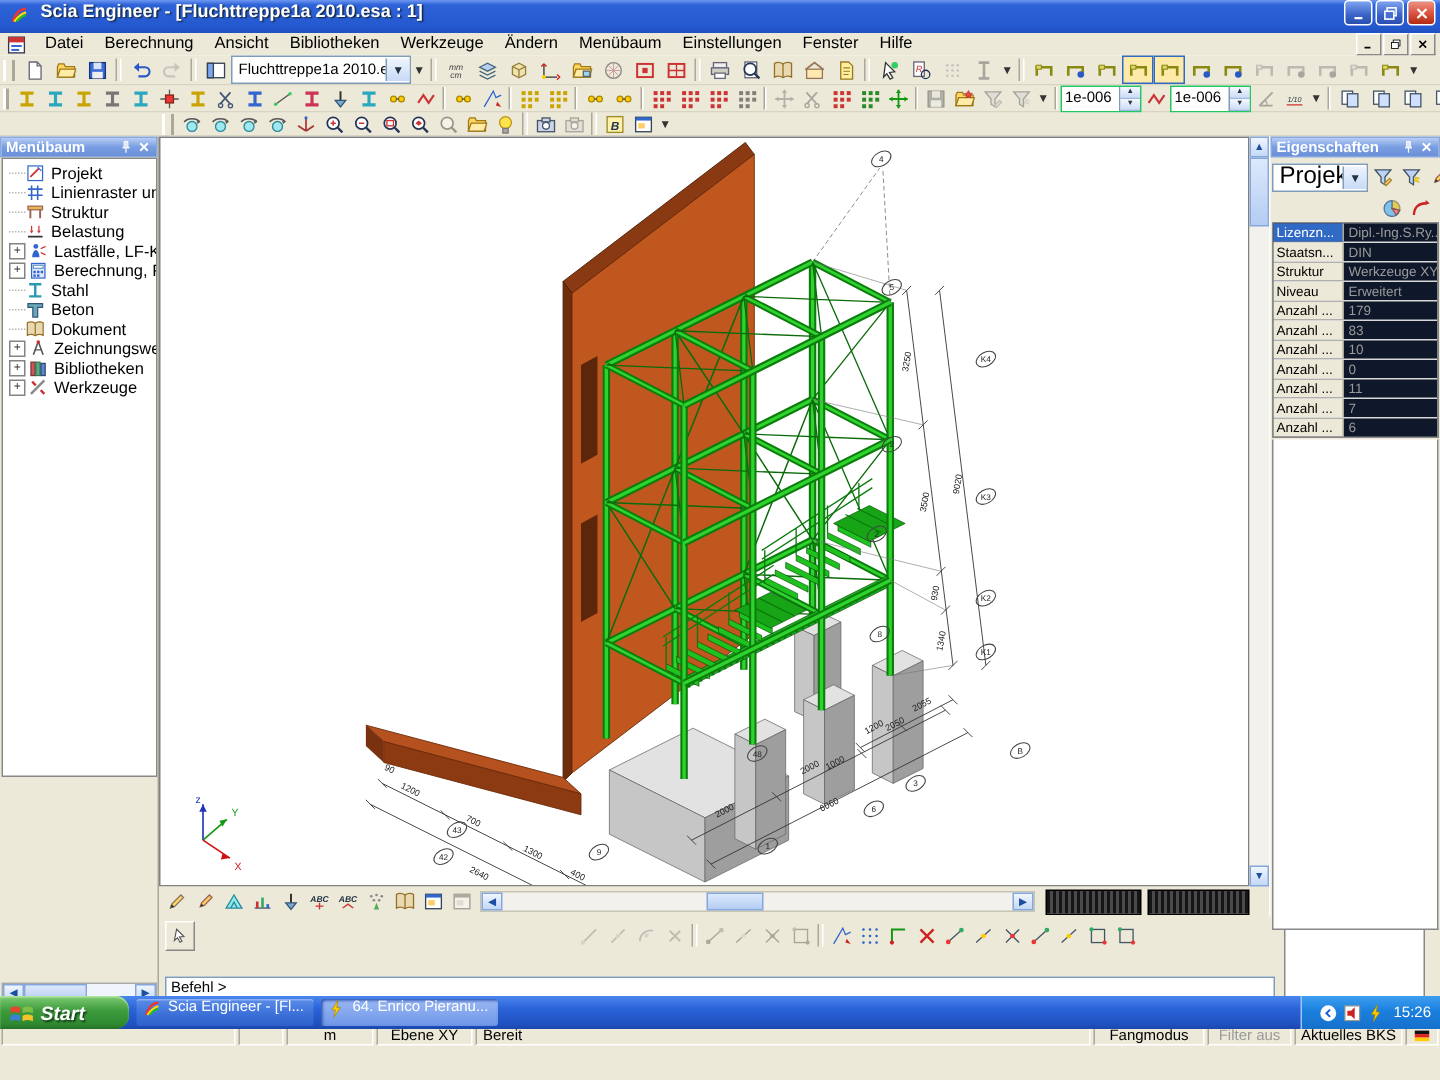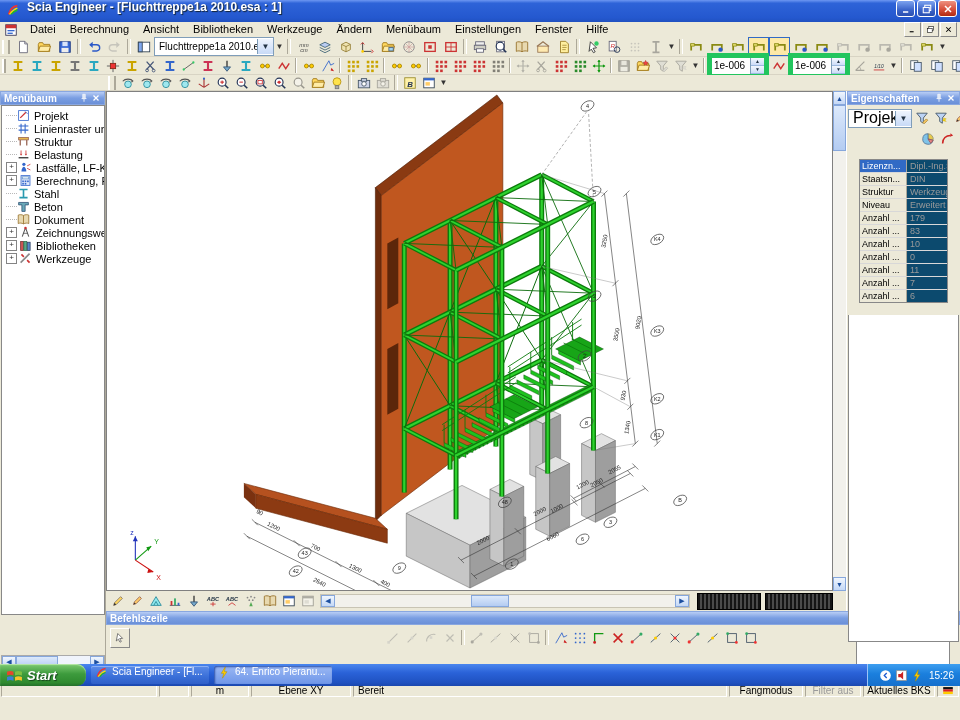--- a/index.html
+++ b/index.html
@@ -32,31 +32,31 @@
   .tbi{width:19px;height:17px;display:inline-flex;align-items:center;justify-content:center;flex:none;border:1px solid transparent}
   .tbi svg{width:14px;height:14px}
   .tbi.sm{width:17px}
   .tbi.on{border:1px solid #316ac5;background:#fde9a8}
   .dim{filter:grayscale(1);opacity:.45}
   .ovf{width:11px;height:17px;display:inline-flex;align-items:center;justify-content:center;font-size:8px;color:#333;flex:none}
   .combo{height:17px;border:1px solid #7f9db9;background:#fff;display:flex;align-items:center;flex:none}
   .combo .cval{padding:0 4px;font-size:11px;white-space:nowrap}
   .combo .cbtn{width:15px;height:15px;margin:0;background:linear-gradient(180deg,#eef4fd,#c8daf7);border-left:1px solid #7f9db9;
      display:flex;align-items:center;justify-content:center;font-size:8px;color:#234}
-  .spin{width:52px;height:16px;border:5px solid #22c55e;background:#fff;display:flex;flex:none}
+  .spin{width:52px;height:16px;border:1px solid #22c55e;background:#fff;display:flex;flex:none}
   .spin .sval{flex:1;font-size:10px;line-height:15px;padding-left:2px}
   .spin .ud{width:13px;display:flex;flex-direction:column;border-left:1px solid #7f9db9}
   .spin .ud span{flex:1;font-size:5px;line-height:7px;text-align:center;background:linear-gradient(#f4f8fe,#cddcf8);border-bottom:1px solid #9db9e0;color:#234}
   
   .ptitle{height:14px;display:flex;align-items:center;padding:0 3px;color:#fff;font-size:10px;font-weight:bold;
      background:linear-gradient(180deg,#b8cdf5,#7a9ee2 50%,#6b90d8);border:1px solid #89a7e0;box-sizing:border-box}
   .ptitle .sp{flex:1}
   .ptitle svg{width:10px;height:10px;margin-left:2px}
   #leftpanel{left:0;top:91px;width:106px;height:592px;background:#ece9d8;border-right:1px solid #aca899;box-sizing:border-box}
-  #tree{position:absolute;left:1px;top:14px;width:104px;height:510px;background:#fff;border:1px solid #888;box-sizing:border-box;overflow:hidden;padding-top:3px}
+  #tree{position:absolute;left:1px;top:14px;width:104px;height:413px;background:#fff;border:1px solid #888;box-sizing:border-box;overflow:hidden;padding-top:3px}
   .titem{height:13px;display:flex;align-items:center;white-space:nowrap;padding-left:4px}
   .texp{width:9px;height:9px;flex:none;border:1px solid #848484;background:#fff;font-size:8px;line-height:7px;text-align:center;margin-right:2px;color:#333}
   .tspace{width:11px;flex:none;border-top:1px dotted #b8b8b8;height:0;margin-right:0}
   .tic{width:14px;height:13px;flex:none;margin-right:3px;display:inline-flex;align-items:center}
   .tic svg{width:13px;height:13px}
   .titem span.tl{font-size:11px}
   #lhscroll{position:absolute;left:1px;top:564px;width:104px;height:14px;background:#f0f4fc;border:1px solid #aaa;box-sizing:border-box;display:flex}
   .sbtn{width:14px;height:100%;background:linear-gradient(180deg,#f0f6fe,#c4d8f6);border:1px solid #86a7dc;box-sizing:border-box;
         display:flex;align-items:center;justify-content:center;font-size:7px;color:#1c4fa0;flex:none}
   .sthumb{background:linear-gradient(180deg,#dce9fb,#b4ccf2);border:1px solid #86a7dc;box-sizing:border-box}
@@ -77,21 +77,21 @@
   #cmdcursor{position:absolute;left:4px;top:3px;width:18px;height:18px;border:1px solid;border-color:#fff #888 #888 #fff;display:flex;align-items:center;justify-content:center}
   #cmdcursor svg{width:12px;height:12px}
   #snaps{position:absolute;right:200px;top:3px;display:flex;align-items:center}
   #cmdinput{position:absolute;left:4px;bottom:4px;width:740px;height:14px;background:#fff;border:1px solid #7f9db9;
      font-size:10px;line-height:13px;padding-left:3px;box-sizing:border-box}
   #cmdwhite{position:absolute;right:10px;top:2px;width:92px;height:50px;background:#fff;border:1px solid #888}
   
   #rightpanel{left:846px;top:91px;width:114px;height:520px;background:#ece9d8;border-left:1px solid #fff;box-sizing:border-box}
   #proprow1{height:22px;display:flex;align-items:center;padding:2px 1px}
   #proprow2{height:16px;display:flex;align-items:center;justify-content:flex-end;padding-right:4px}
-  #propgrid{margin:12px;background:#0c4a6e;border:1px solid #888}
+  #propgrid{margin:1px;background:#0f172a;border:1px solid #888}
   .prow{display:flex;height:12px;border-bottom:1px solid #d8d8d8}
   .prow .pl{width:44px;flex:none;background:#ece9d8;border-right:1px solid #aca899;font-size:9px;line-height:12px;padding-left:2px;
             white-space:nowrap;overflow:hidden}
   .prow.sel .pl{background:#316ac5;color:#fff}
   .prow .pv{flex:1;font-size:9px;line-height:12px;padding-left:3px;color:#9a9a9a;white-space:nowrap;overflow:hidden}
   #propfill{margin:0 1px;background:#fff;border:1px solid #888;border-top:none;height:326px}
   
   #statusbar{left:0;top:683px;width:960px;height:15px;background:#ece9d8;display:flex;align-items:stretch;font-size:10px}
   .seg{border:1px solid;border-color:#aca899 #fff #fff #aca899;margin:1px;display:flex;align-items:center;justify-content:center;
        white-space:nowrap;padding:0 4px;box-sizing:border-box}
@@ -1330,31 +1330,20 @@
     <span style="flex:0.9"></span>
     <span class="sthumb" style="width:38px"></span>
     <span style="flex:1.1"></span>
     <span class="sbtn">▶</span>
   </div>
   <span class="darkbox"></span>
   <span class="darkbox" style="width:66px"></span>
 </div>
 
 <div id="cmdpanel" class="abs">
-  <div class="ptitle">
-    <span>Befehlszeile</span>
-      <span class="sp"></span>
-    <svg viewBox="0 0 16 16">
-        <path d="M6 2h4v5l1.5 2h-7L6 7z" fill="#dde6f5" stroke="#fff"></path>
-        <path d="M8 9v5" stroke="#fff" stroke-width="1.3"></path>
-      </svg>
-    <svg viewBox="0 0 16 16">
-        <path d="M4 4l8 8M12 4l-8 8" stroke="#fff" stroke-width="2"></path>
-      </svg>
-  </div>
   <div id="cmdbody">
     <span id="cmdcursor">
         <svg viewBox="0 0 16 16">
           <path d="M5 2l6.5 6.5-4 .3 2.3 3.8-1.8 1-2.2-4L3 12z" fill="#fff" stroke="#555"></path>
         </svg>
       </span>
     <div id="snaps">
       <i class="tbi sm dim">
           <svg viewBox="0 0 16 16">
             <path d="M3 13L13 3" stroke="#888" stroke-width="1.3"></path>
@@ -1479,20 +1468,21 @@
         </i>
       <i class="tbi sm">
           <svg viewBox="0 0 16 16">
             <rect x="3" y="3" width="10" height="10" fill="none" stroke="#456"></rect>
             <circle cx="3" cy="3" r="1.6" fill="#3a6"></circle>
             <circle cx="13" cy="13" r="1.6" fill="#e33"></circle>
           </svg>
         </i>
     </div>
     <div id="cmdwhite"></div>
+    <div id="cmdinput"><span>Befehl &gt;</span></div>
   </div>
 </div>
 
 <div id="rightpanel" class="abs">
   <div class="ptitle">
     <span>Eigenschaften</span>
       <span class="sp"></span>
     <svg viewBox="0 0 16 16">
         <path d="M6 2h4v5l1.5 2h-7L6 7z" fill="#dde6f5" stroke="#fff"></path>
         <path d="M8 9v5" stroke="#fff" stroke-width="1.3"></path>
@@ -1586,21 +1576,21 @@
         <span class="pv">6</span>
       </div>
   </div>
   <div id="propfill"></div>
 </div>
 
 <div id="statusbar" class="abs">
   <span class="seg" style="width:156px"></span>
   <span class="seg" style="width:30px"></span>
   <span class="seg" style="width:58px">m</span>
-  <span class="seg" style="width:100px">Ebene XY</span>
+  <span class="seg" style="width:64px">Ebene XY</span>
   <span class="seg" style="flex:1;justify-content:flex-start">Bereit</span>
   <span class="seg" style="width:74px">Fangmodus</span>
   <span class="seg" style="width:56px;color:#9a9a9a">Filter aus</span>
   <span class="seg" style="width:72px">Aktuelles BKS</span>
   <span class="seg" style="width:22px">
       <svg viewBox="0 0 16 16" width="14" height="11">
         <rect x="1" y="3" width="14" height="3.4" fill="#111"></rect>
         <rect x="1" y="6.4" width="14" height="3.4" fill="#d22"></rect>
         <rect x="1" y="9.8" width="14" height="3.4" fill="#fc0"></rect>
       </svg>

